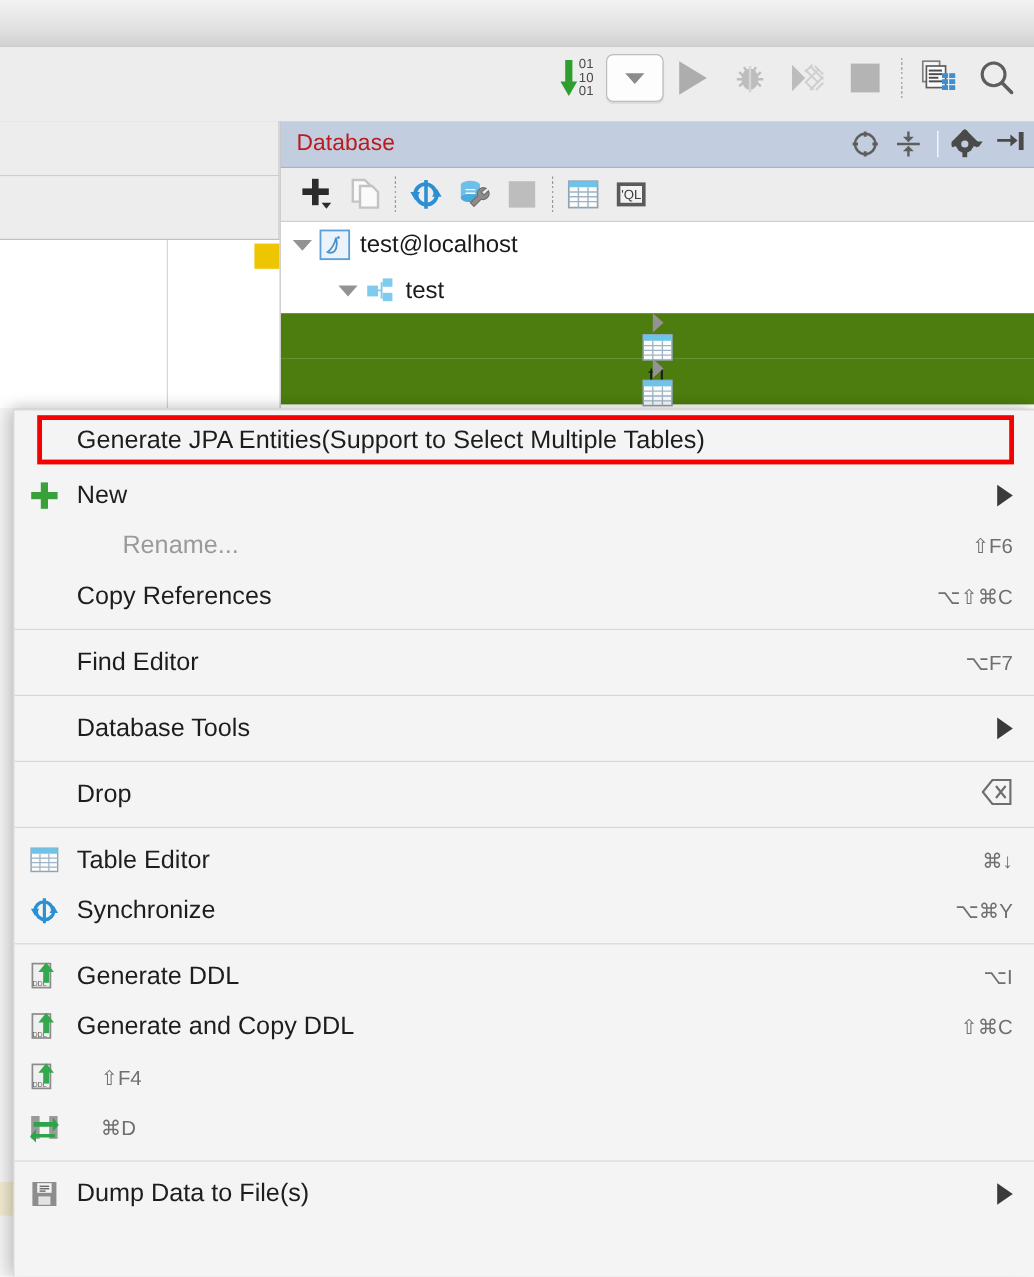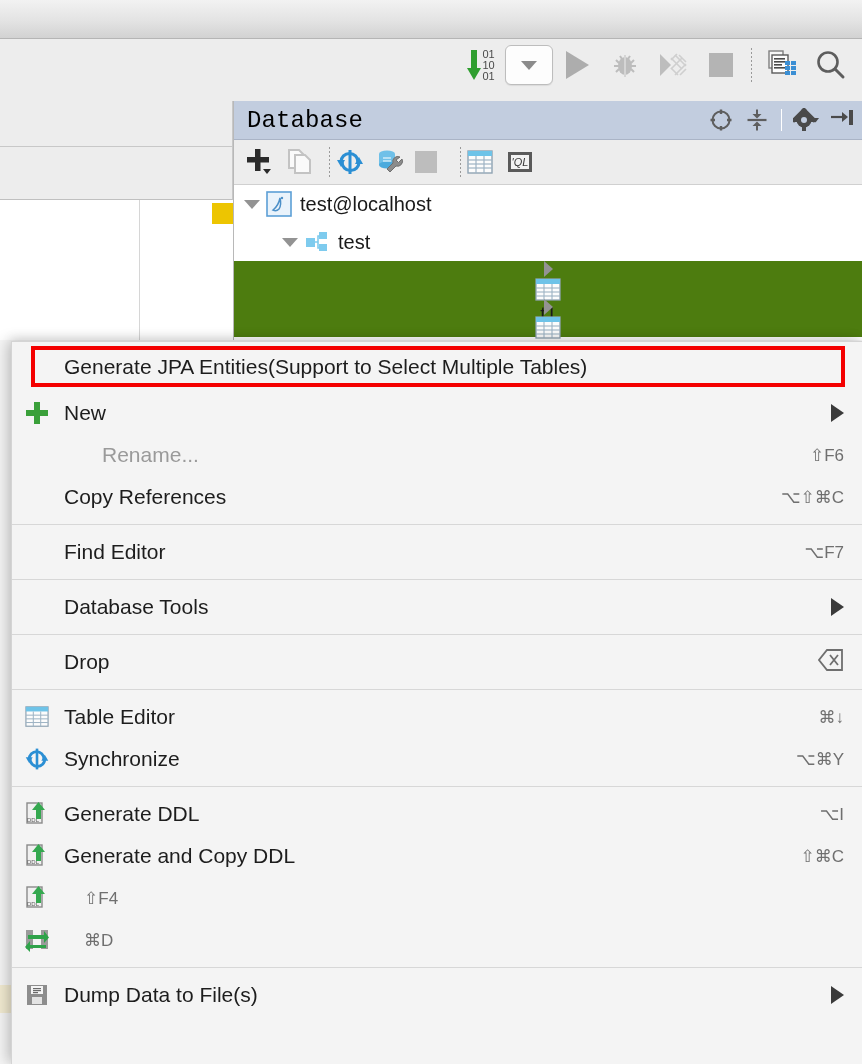--- a/index.html
+++ b/index.html
@@ -82,36 +82,36 @@
     background: #ffffff;
     border-left: 1px solid #b8b8b8;
   }
   .db-header {
     position: relative; height: 38px; width: 100%;
     background: #c2cddf;
     display: flex; align-items: center;
     border-bottom: 1px solid #aab4c6;
   }
   .db-title {
-    font-size: 24px; color: #000000; margin-left: 13px; letter-spacing: 0.1px; font-family: Liberation Mono, monospace;
+    font-size: 19px; color: #b91c1c; margin-left: 13px; letter-spacing: 0.1px;
   }
   .db-header-icons {
     position: absolute; right: 6px; top: 0; height: 38px;
     display: flex; align-items: center; gap: 6px;
   }
   .db-hdr-btn { width: 30px; height: 30px; display:flex; align-items:center; justify-content:center; }
   .db-hdr-sep { width: 1px; height: 22px; background: #ffffff; margin: 0 3px; }
 
   .db-toolbar {
     height: 44px; width: 100%;
     background: #ededed;
     display: flex; align-items: center;
     border-bottom: 1px solid #d0d0d0;
   }
-  .db-tb-btn { width: 40px; height: 38px; display:flex; align-items:center; position:relative;font-style:italic;}
+  .db-tb-btn { width: 40px; height: 38px; display:flex; align-items:center; justify-content:center; position:relative;}
   .db-tb-sep {
     width: 1px; height: 30px; margin: 0 5px;
     background: repeating-linear-gradient(to bottom, #9a9a9a 0px, #9a9a9a 2px, transparent 2px, transparent 4px);
   }
 
   .db-tree { position: relative; background: #ffffff; height: 156px; overflow: hidden;}
   .tree-row {
     display: flex; align-items: center; height: 38px;
     font-size: 20px; color: #1a1a1a;
   }

